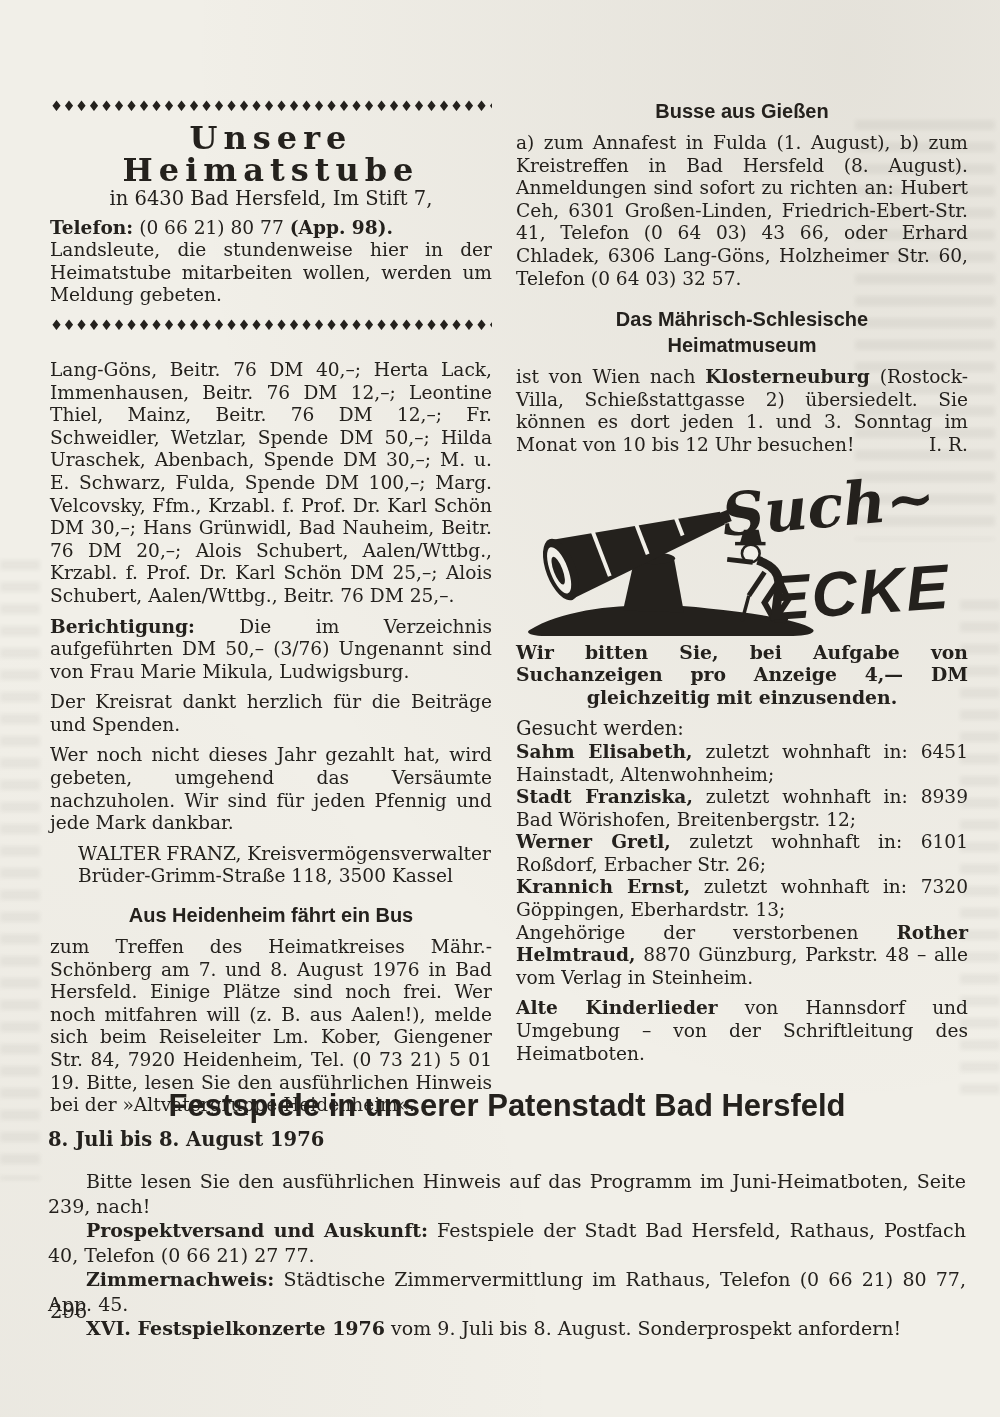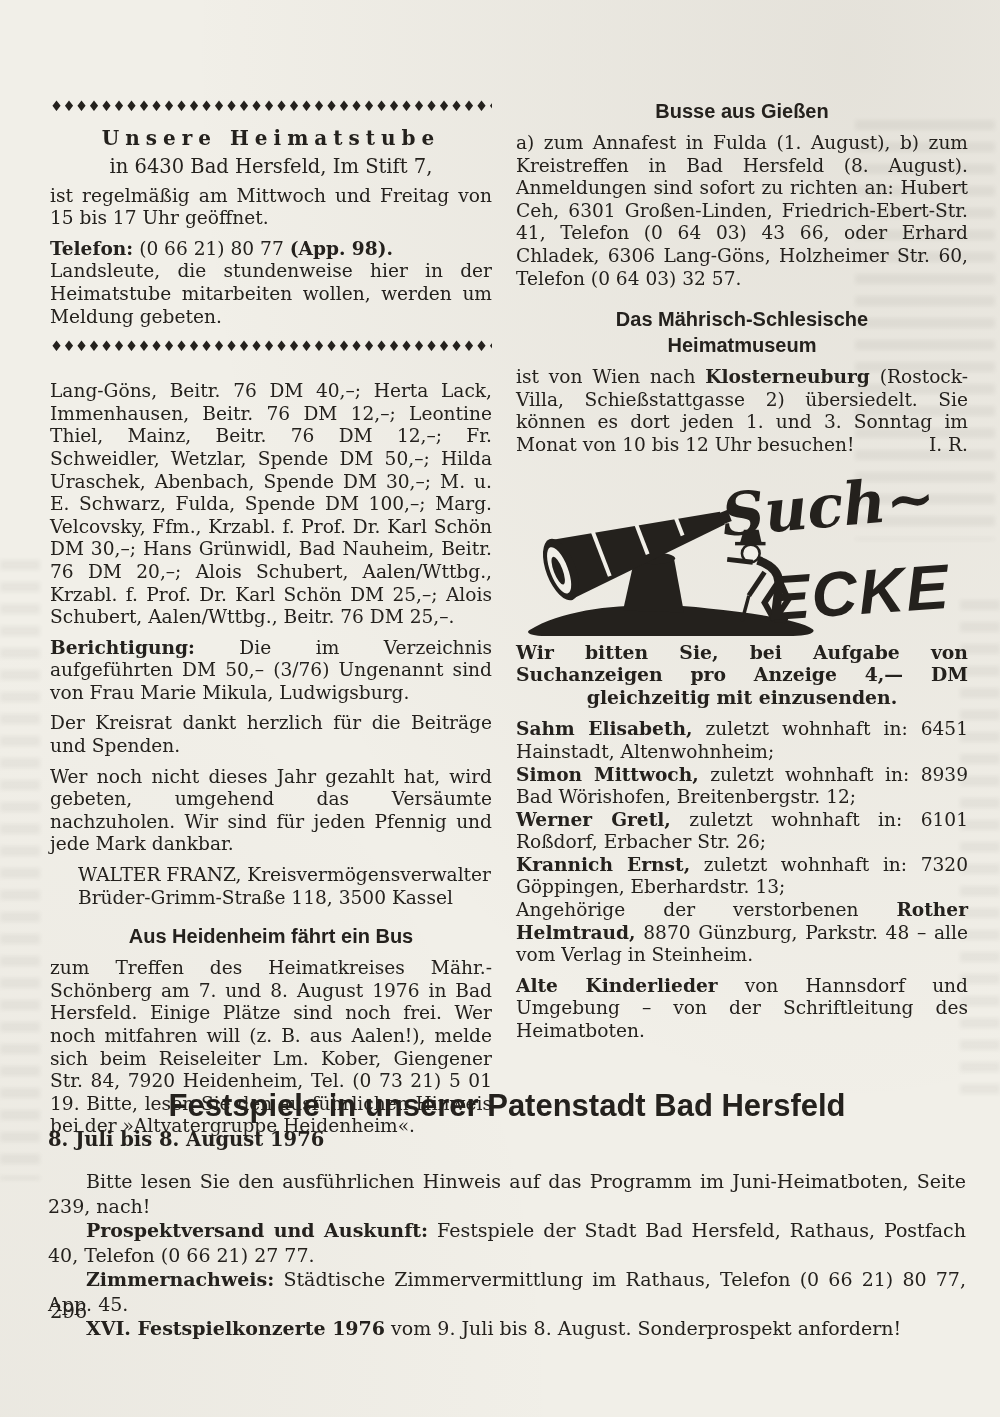--- a/index.html
+++ b/index.html
@@ -46,21 +46,21 @@
 
   .diamonds{
     width:100%;overflow:hidden;white-space:nowrap;
     font-size:14.5px;letter-spacing:-0.5px;line-height:16px;
     color:var(--ink);margin:0 0 6px 0;
   }
   .diamonds.bottom{margin:10px 0 26px 0;}
 
   .stube-title{
     margin:8px 0 2px 0;text-align:center;
-    font-size:20px;line-height:32px;font-weight:bold;
+    font-size:32px;line-height:32px;font-weight:bold;
     letter-spacing:6px;
   }
   .stube-sub{text-align:center;font-weight:normal;font-size:19.5px;margin:0 0 6px 0;}
   .phone-line{margin-bottom:0;}
 
   .contributions{margin-top:20px;}
 
   .signature{margin:4px 0 14px 0;}
   .signature div{padding-left:28px;}
 
@@ -124,21 +124,20 @@
   <div class="bleed bleed-2"></div>
   <div class="bleed bleed-3"></div>
 
   <div class="cols">
 
     <div class="col left">
       <section>
         <div class="diamonds">♦♦♦♦♦♦♦♦♦♦♦♦♦♦♦♦♦♦♦♦♦♦♦♦♦♦♦♦♦♦♦♦♦♦♦♦♦♦♦♦♦♦♦♦♦♦</div>
         <h2 class="stube-title">Unsere Heimatstube</h2>
         <p class="stube-sub">in 6430 Bad Hersfeld, Im Stift 7,</p>
-        <p class="just">ist regelmäßig am Mittwoch und Freitag von 15 bis 17 Uhr geöffnet.</p>
         <p class="just phone-line"><b>Telefon:</b><span> (0 66 21) 80 77 </span><b>(App. 98).</b></p>
         <p class="just">Landsleute, die stundenweise hier in der Heimatstube mitarbeiten wollen, werden um Meldung gebeten.</p>
         <div class="diamonds bottom">♦♦♦♦♦♦♦♦♦♦♦♦♦♦♦♦♦♦♦♦♦♦♦♦♦♦♦♦♦♦♦♦♦♦♦♦♦♦♦♦♦♦♦♦♦♦</div>
       </section>
 
       <p class="just contributions">Lang-Göns, Beitr. 76 DM 40,–; Herta Lack, Immenhausen, Beitr. 76 DM 12,–; Leontine Thiel, Mainz, Beitr. 76 DM 12,–; Fr. Schweidler, Wetzlar, Spende DM 50,–; Hilda Uraschek, Abenbach, Spende DM 30,–; M. u. E. Schwarz, Fulda, Spende DM 100,–; Marg. Velcovsky, Ffm., Krzabl. f. Prof. Dr. Karl Schön DM 30,–; Hans Grünwidl, Bad Nauheim, Beitr. 76 DM 20,–; Alois Schubert, Aalen/Wttbg., Krzabl. f. Prof. Dr. Karl Schön DM 25,–; Alois Schubert, Aalen/Wttbg., Beitr. 76 DM 25,–.</p>
 
       <p class="just"><b>Berichtigung:</b><span> Die im Verzeichnis aufgeführten DM 50,– (3/76) Ungenannt sind von Frau Marie Mikula, Ludwigsburg.</span></p>
 
       <p class="just">Der Kreisrat dankt herzlich für die Beiträge und Spenden.</p>
@@ -195,23 +194,24 @@
             <line x1="261" y1="155" x2="273" y2="156" stroke-width="4"></line>
           </g>
 
           <text class="logo-script" x="206" y="64" transform="rotate(-5 300 50)" fill="var(--ink)">Such~</text>
           <text class="logo-block" x="252" y="152" transform="rotate(-4 340 130)" fill="var(--ink)">ECKE</text>
         </svg>
       </div>
 
       <p class="fee">Wir bitten Sie, bei Aufgabe von Suchanzeigen pro Anzeige 4,— DM gleichzeitig mit einzusenden.</p>
 
+      <p class="gesucht">Gesucht werden:</p>
 
       <p class="entry just"><span></span><b>Sahm Elisabeth,</b><span> zuletzt wohnhaft in: 6451 Hainstadt, Altenwohnheim;</span></p>
-      <p class="entry just"><span></span><b>Simon Mittwoch,</b><span> zuletzt wohnhaft in: 8939 Bad Wörishofen, Breitenbergstr. 12;</span></p>
+      <p class="entry just"><span></span><b>Stadt Franziska,</b><span> zuletzt wohnhaft in: 8939 Bad Wörishofen, Breitenbergstr. 12;</span></p>
       <p class="entry just"><span></span><b>Werner Gretl,</b><span> zuletzt wohnhaft in: 6101 Roßdorf, Erbacher Str. 26;</span></p>
       <p class="entry just"><span></span><b>Krannich Ernst,</b><span> zuletzt wohnhaft in: 7320 Göppingen, Eberhardstr. 13;</span></p>
       <p class="entry just"><span>Angehörige der verstorbenen </span><b>Rother Helmtraud,</b><span> 8870 Günzburg, Parkstr. 48 – alle vom Verlag in Steinheim.</span></p>
       <p class="entry just gap"><span></span><b>Alte Kinderlieder</b><span> von Hannsdorf und Umgebung – von der Schriftleitung des Heimatboten.</span></p>
     </div>
   </div>
 
   <section class="festival">
     <h1 class="fest-heading">Festspiele in unserer Patenstadt Bad Hersfeld</h1>
     <p class="fest-sub">8. Juli bis 8. August 1976</p>

